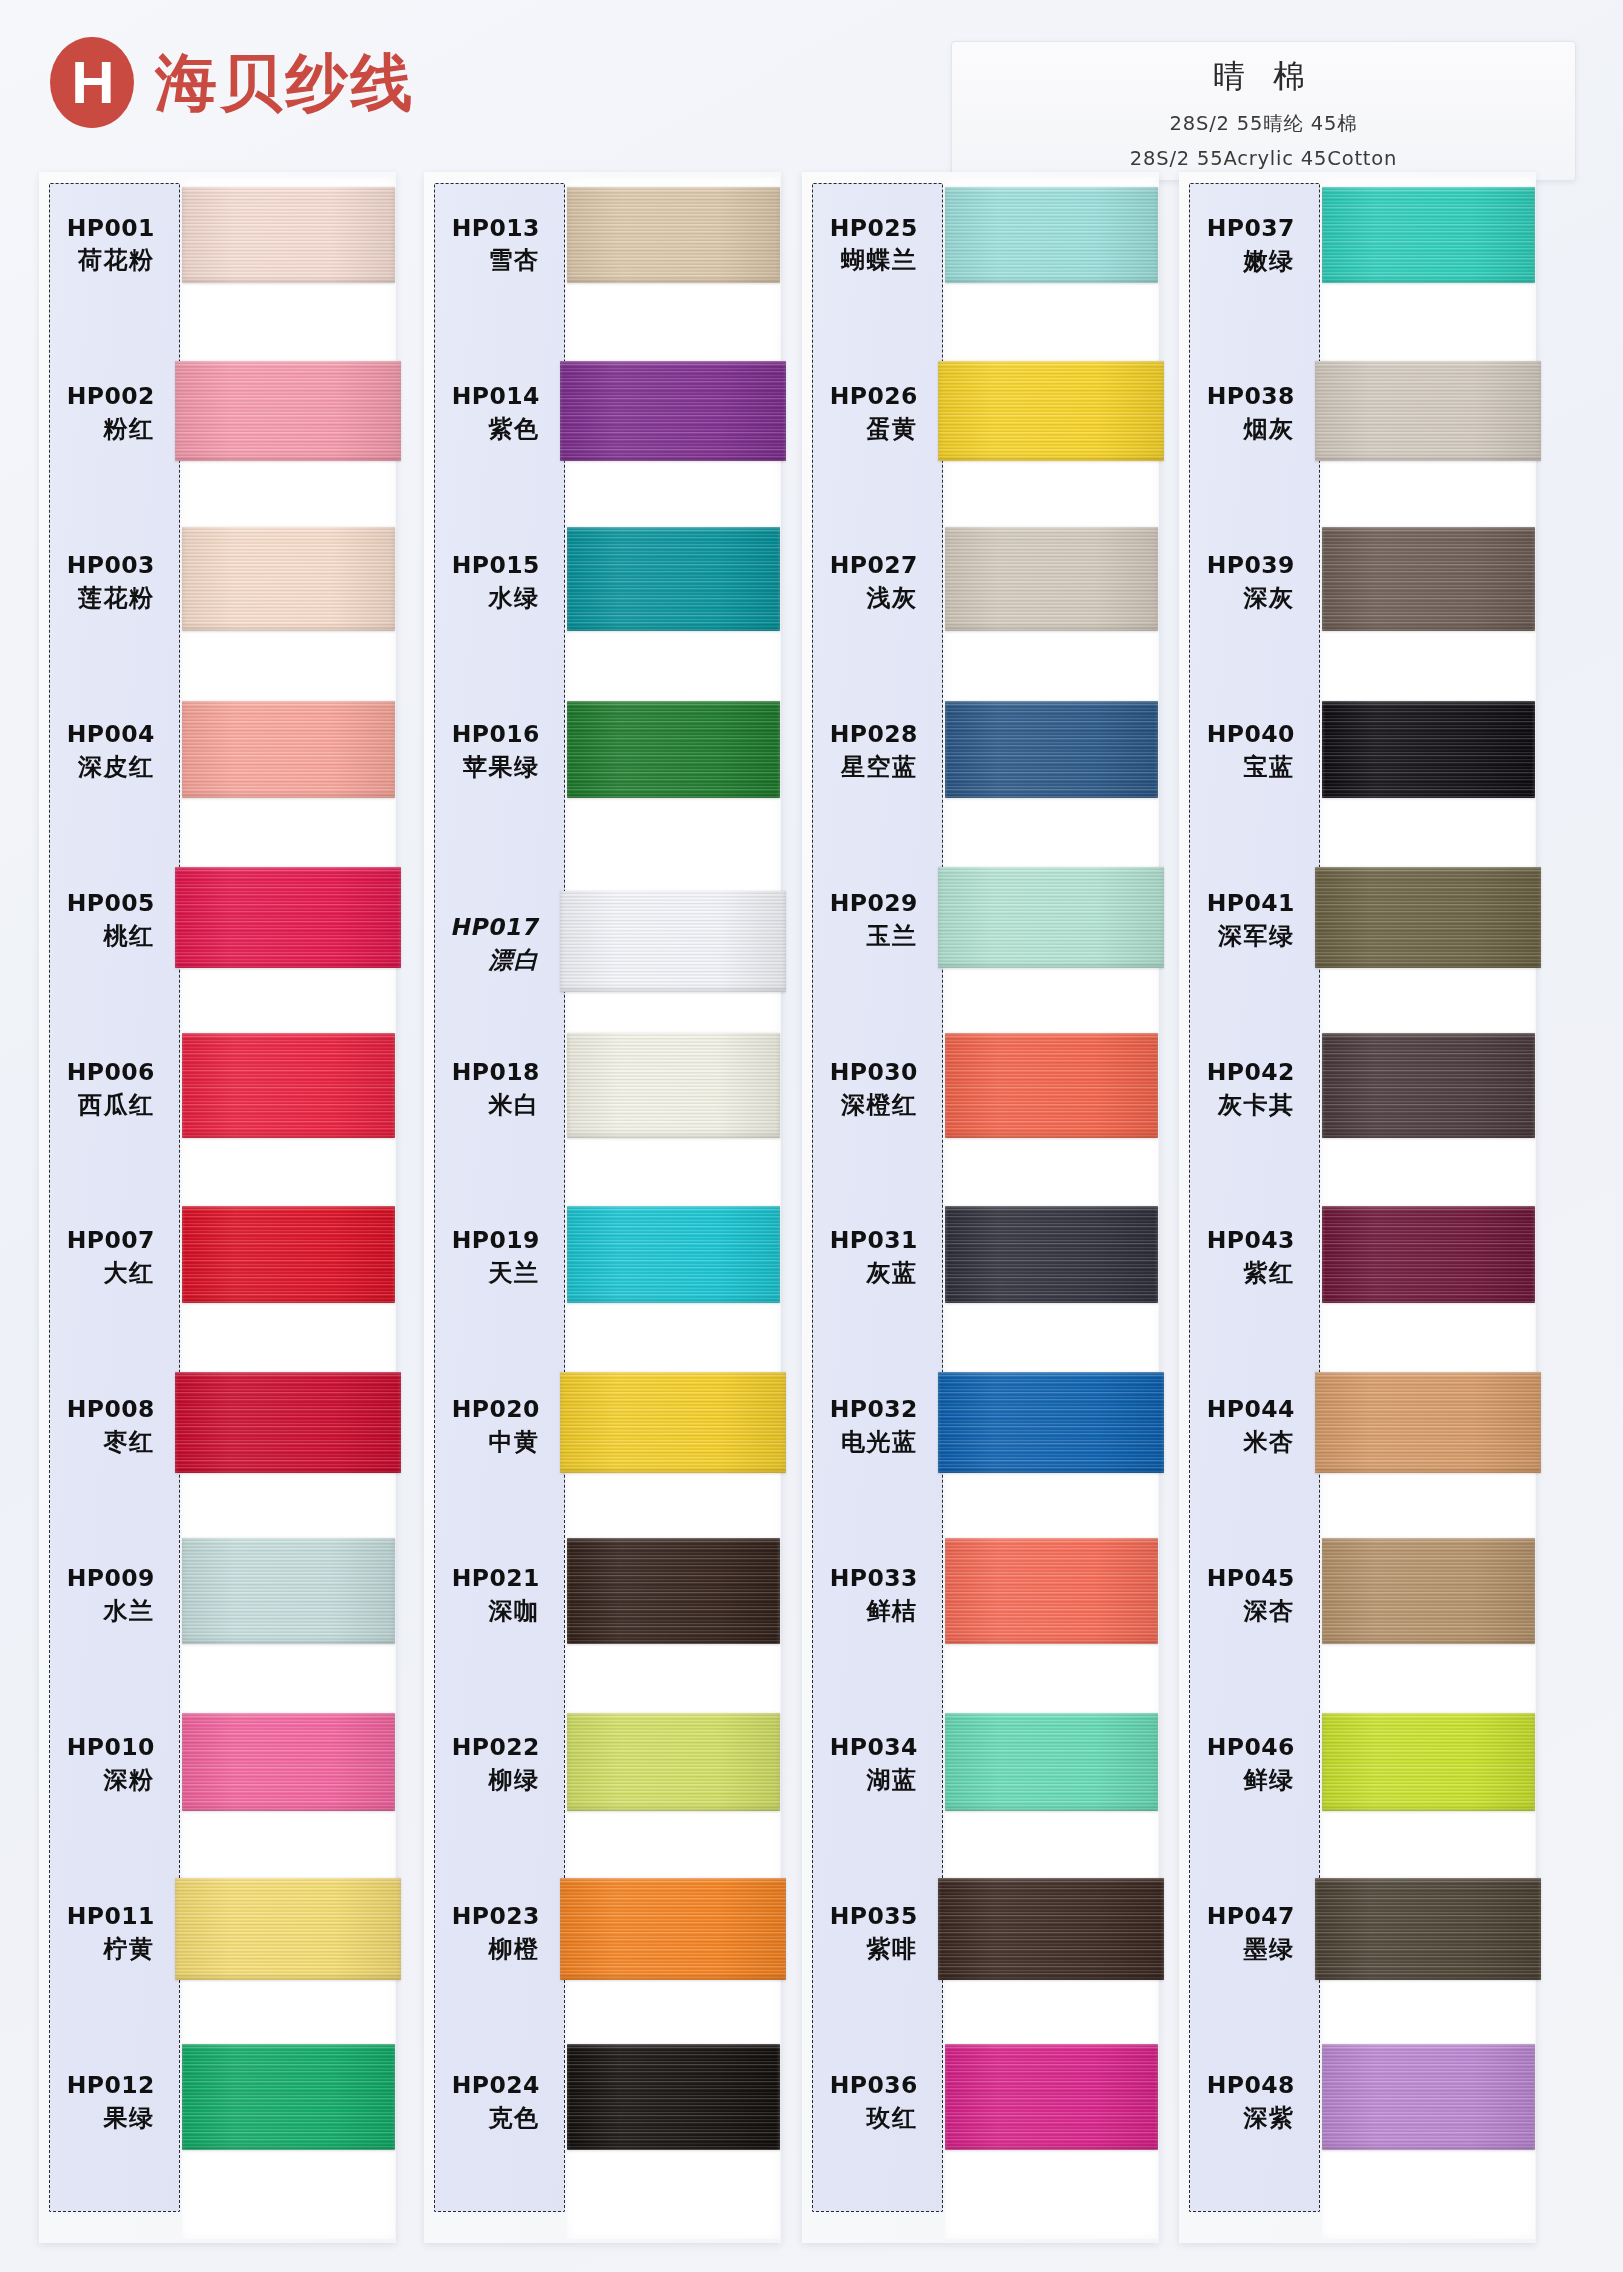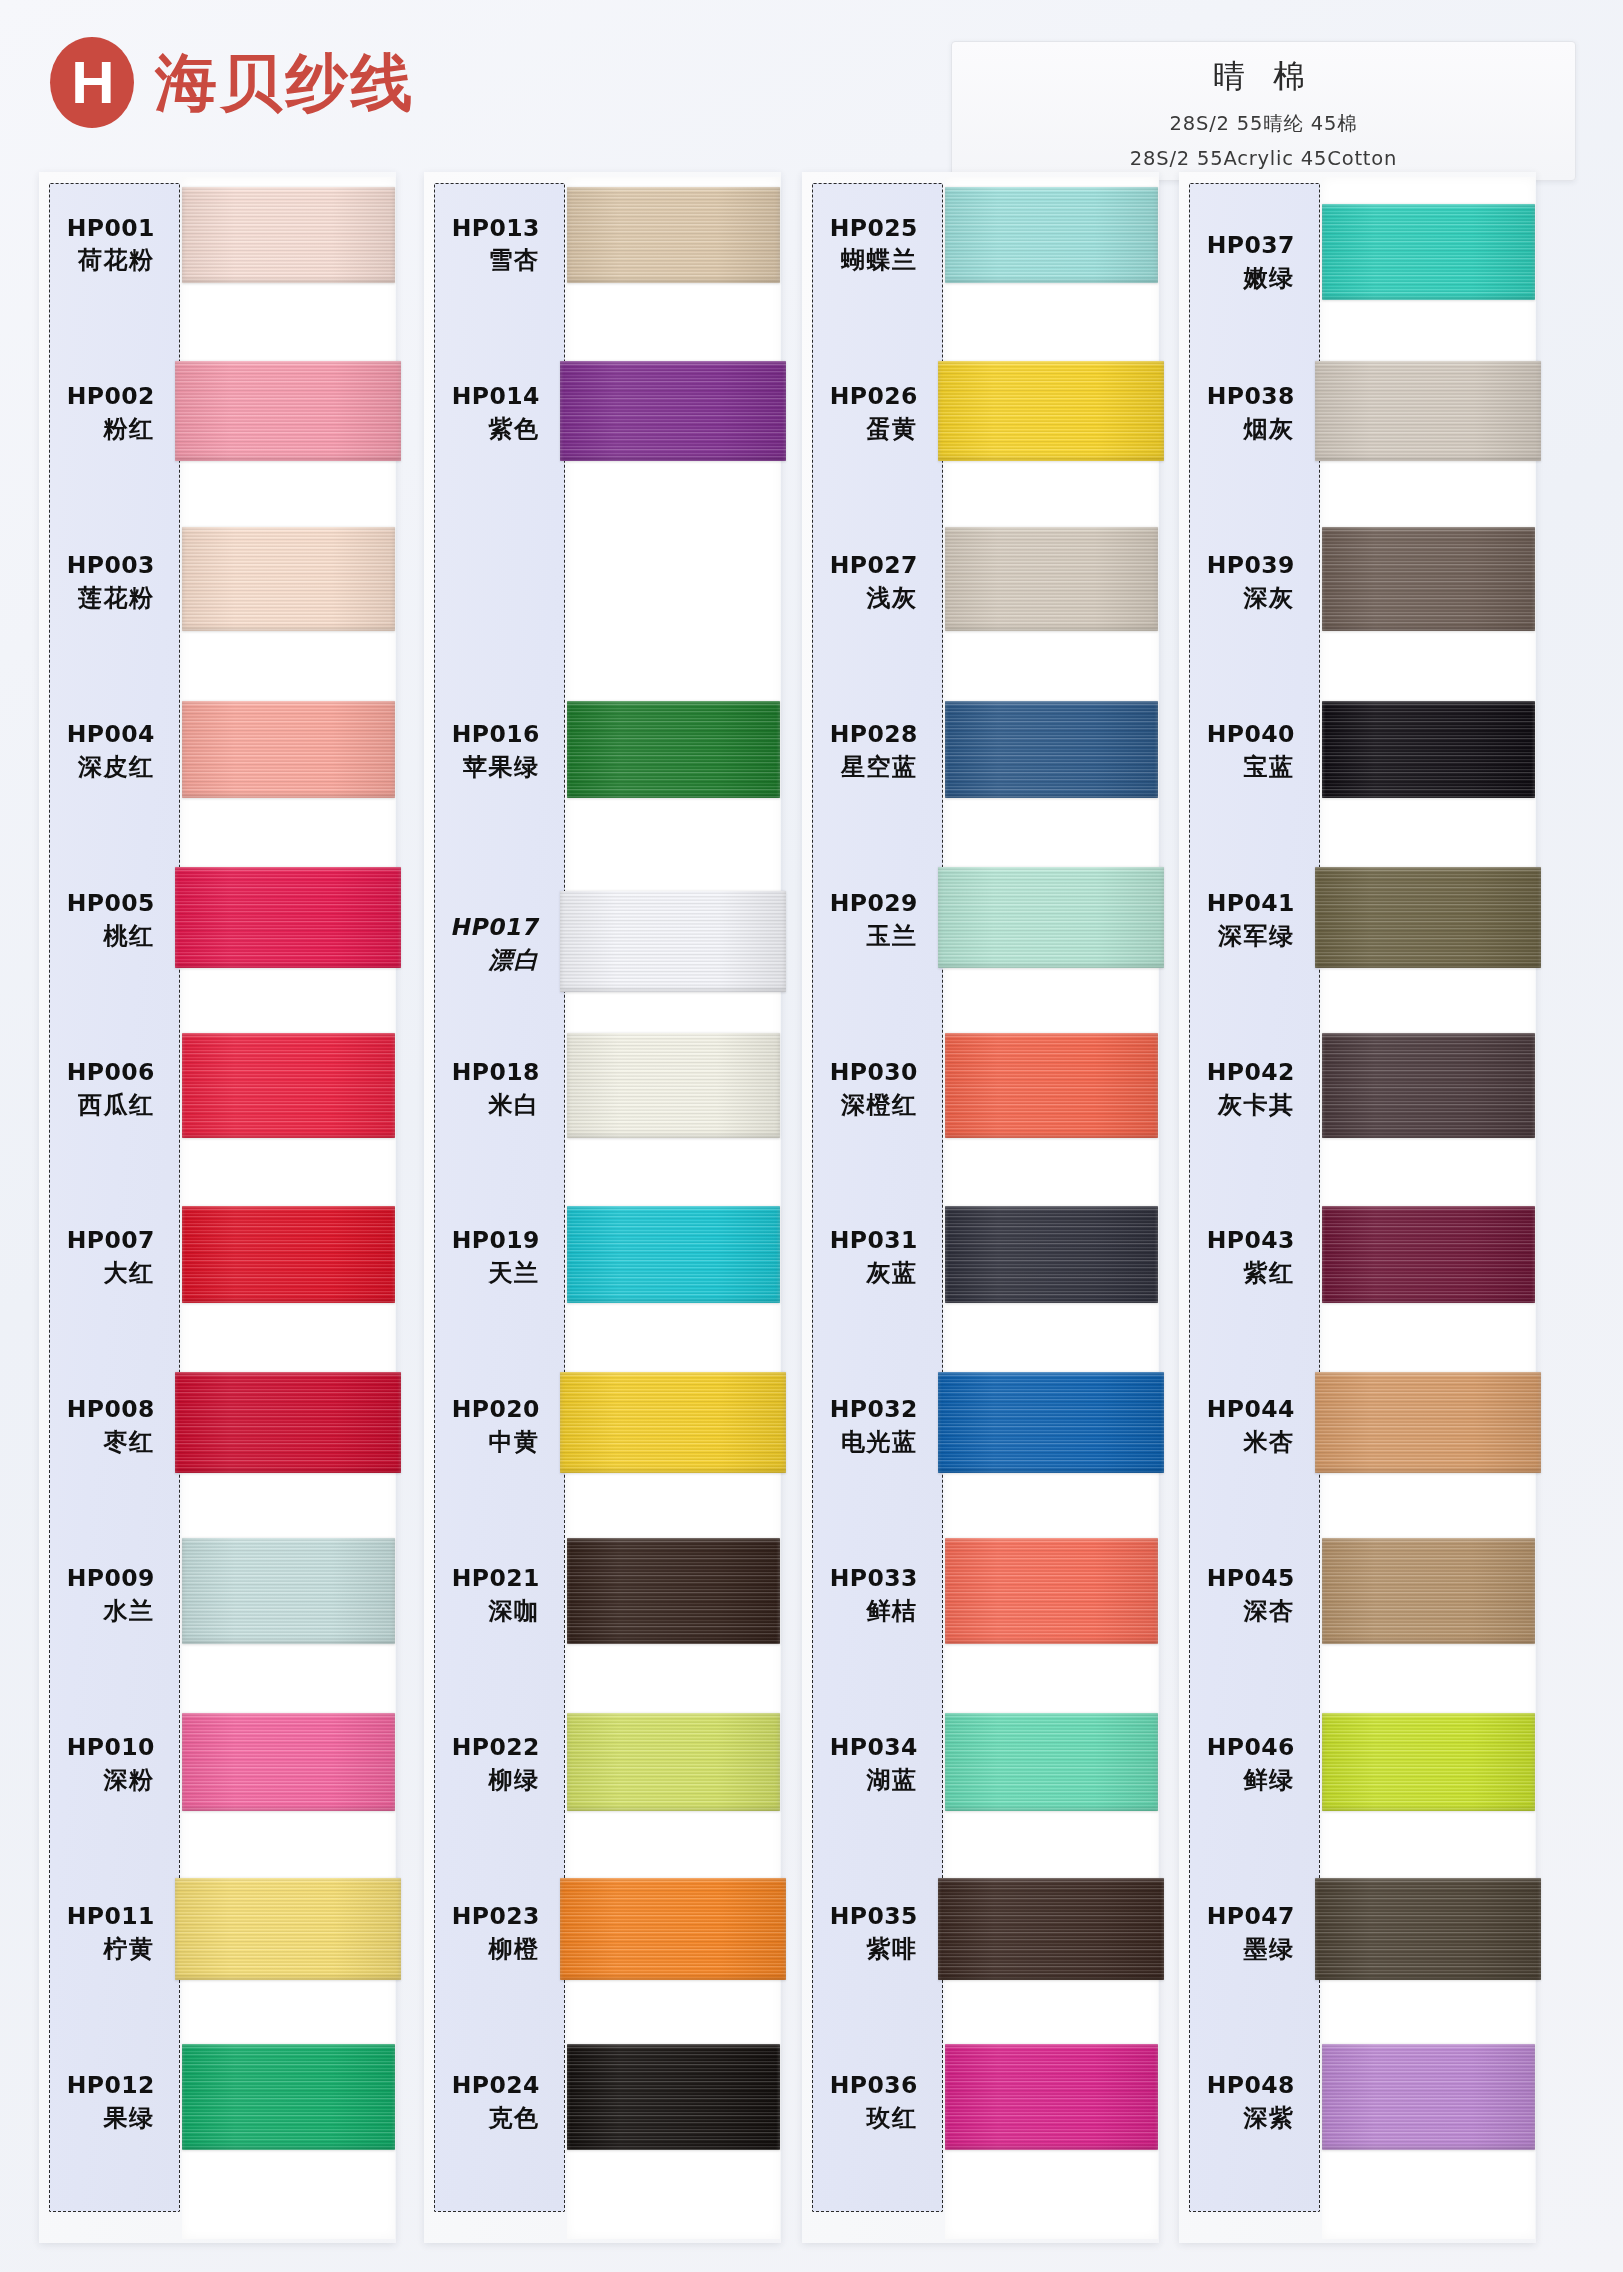--- a/index.html
+++ b/index.html
@@ -245,20 +245,27 @@
         </div>
         <div class="swatch" style="background-color: rgb(221, 200, 171); top: 8px; height: 96px;"></div>
       </div>
       <div class="row" style="top: 175px;">
         <div class="row-label">
           <div class="code">HP014</div>
           <div class="cname">紫色</div>
         </div>
         <div class="swatch wide" style="background-color: rgb(126, 45, 142); top: 14px; height: 100px;"></div>
       </div>
+      <div class="row" style="top: 344px;">
+        <div class="row-label">
+          <div class="code">HP015</div>
+          <div class="cname">水绿</div>
+        </div>
+        <div class="swatch" style="background-color: rgb(6, 147, 156); top: 10.6px; height: 104px;"></div>
+      </div>
       <div class="row" style="top: 513px;">
         <div class="row-label">
           <div class="code">HP016</div>
           <div class="cname">苹果绿</div>
         </div>
         <div class="swatch" style="background-color: rgb(28, 122, 42); top: 16px; height: 97px;"></div>
       </div>
       <div class="row" style="top: 706px; font-style: italic;">
         <div class="row-label">
           <div class="code">HP017</div>
@@ -402,21 +409,21 @@
           <div class="code">HP036</div>
           <div class="cname">玫红</div>
         </div>
         <div class="swatch" style="background-color: rgb(217, 33, 138); top: 8px; height: 106px;"></div>
       </div>
     </div>
   <div class="column" id="col-4">
     <div class="sheet"></div>
     <div class="label-strip"></div>
     <div class="swatch-area"></div>
-  <div class="row" style="top: 24px;">
+  <div class="row" style="top: 7px;">
         <div class="row-label">
           <div class="code">HP037</div>
           <div class="cname">嫩绿</div>
         </div>
         <div class="swatch" style="background-color: rgb(45, 206, 186); top: 8px; height: 96px;"></div>
       </div>
       <div class="row" style="top: 175px;">
         <div class="row-label">
           <div class="code">HP038</div>
           <div class="cname">烟灰</div>

